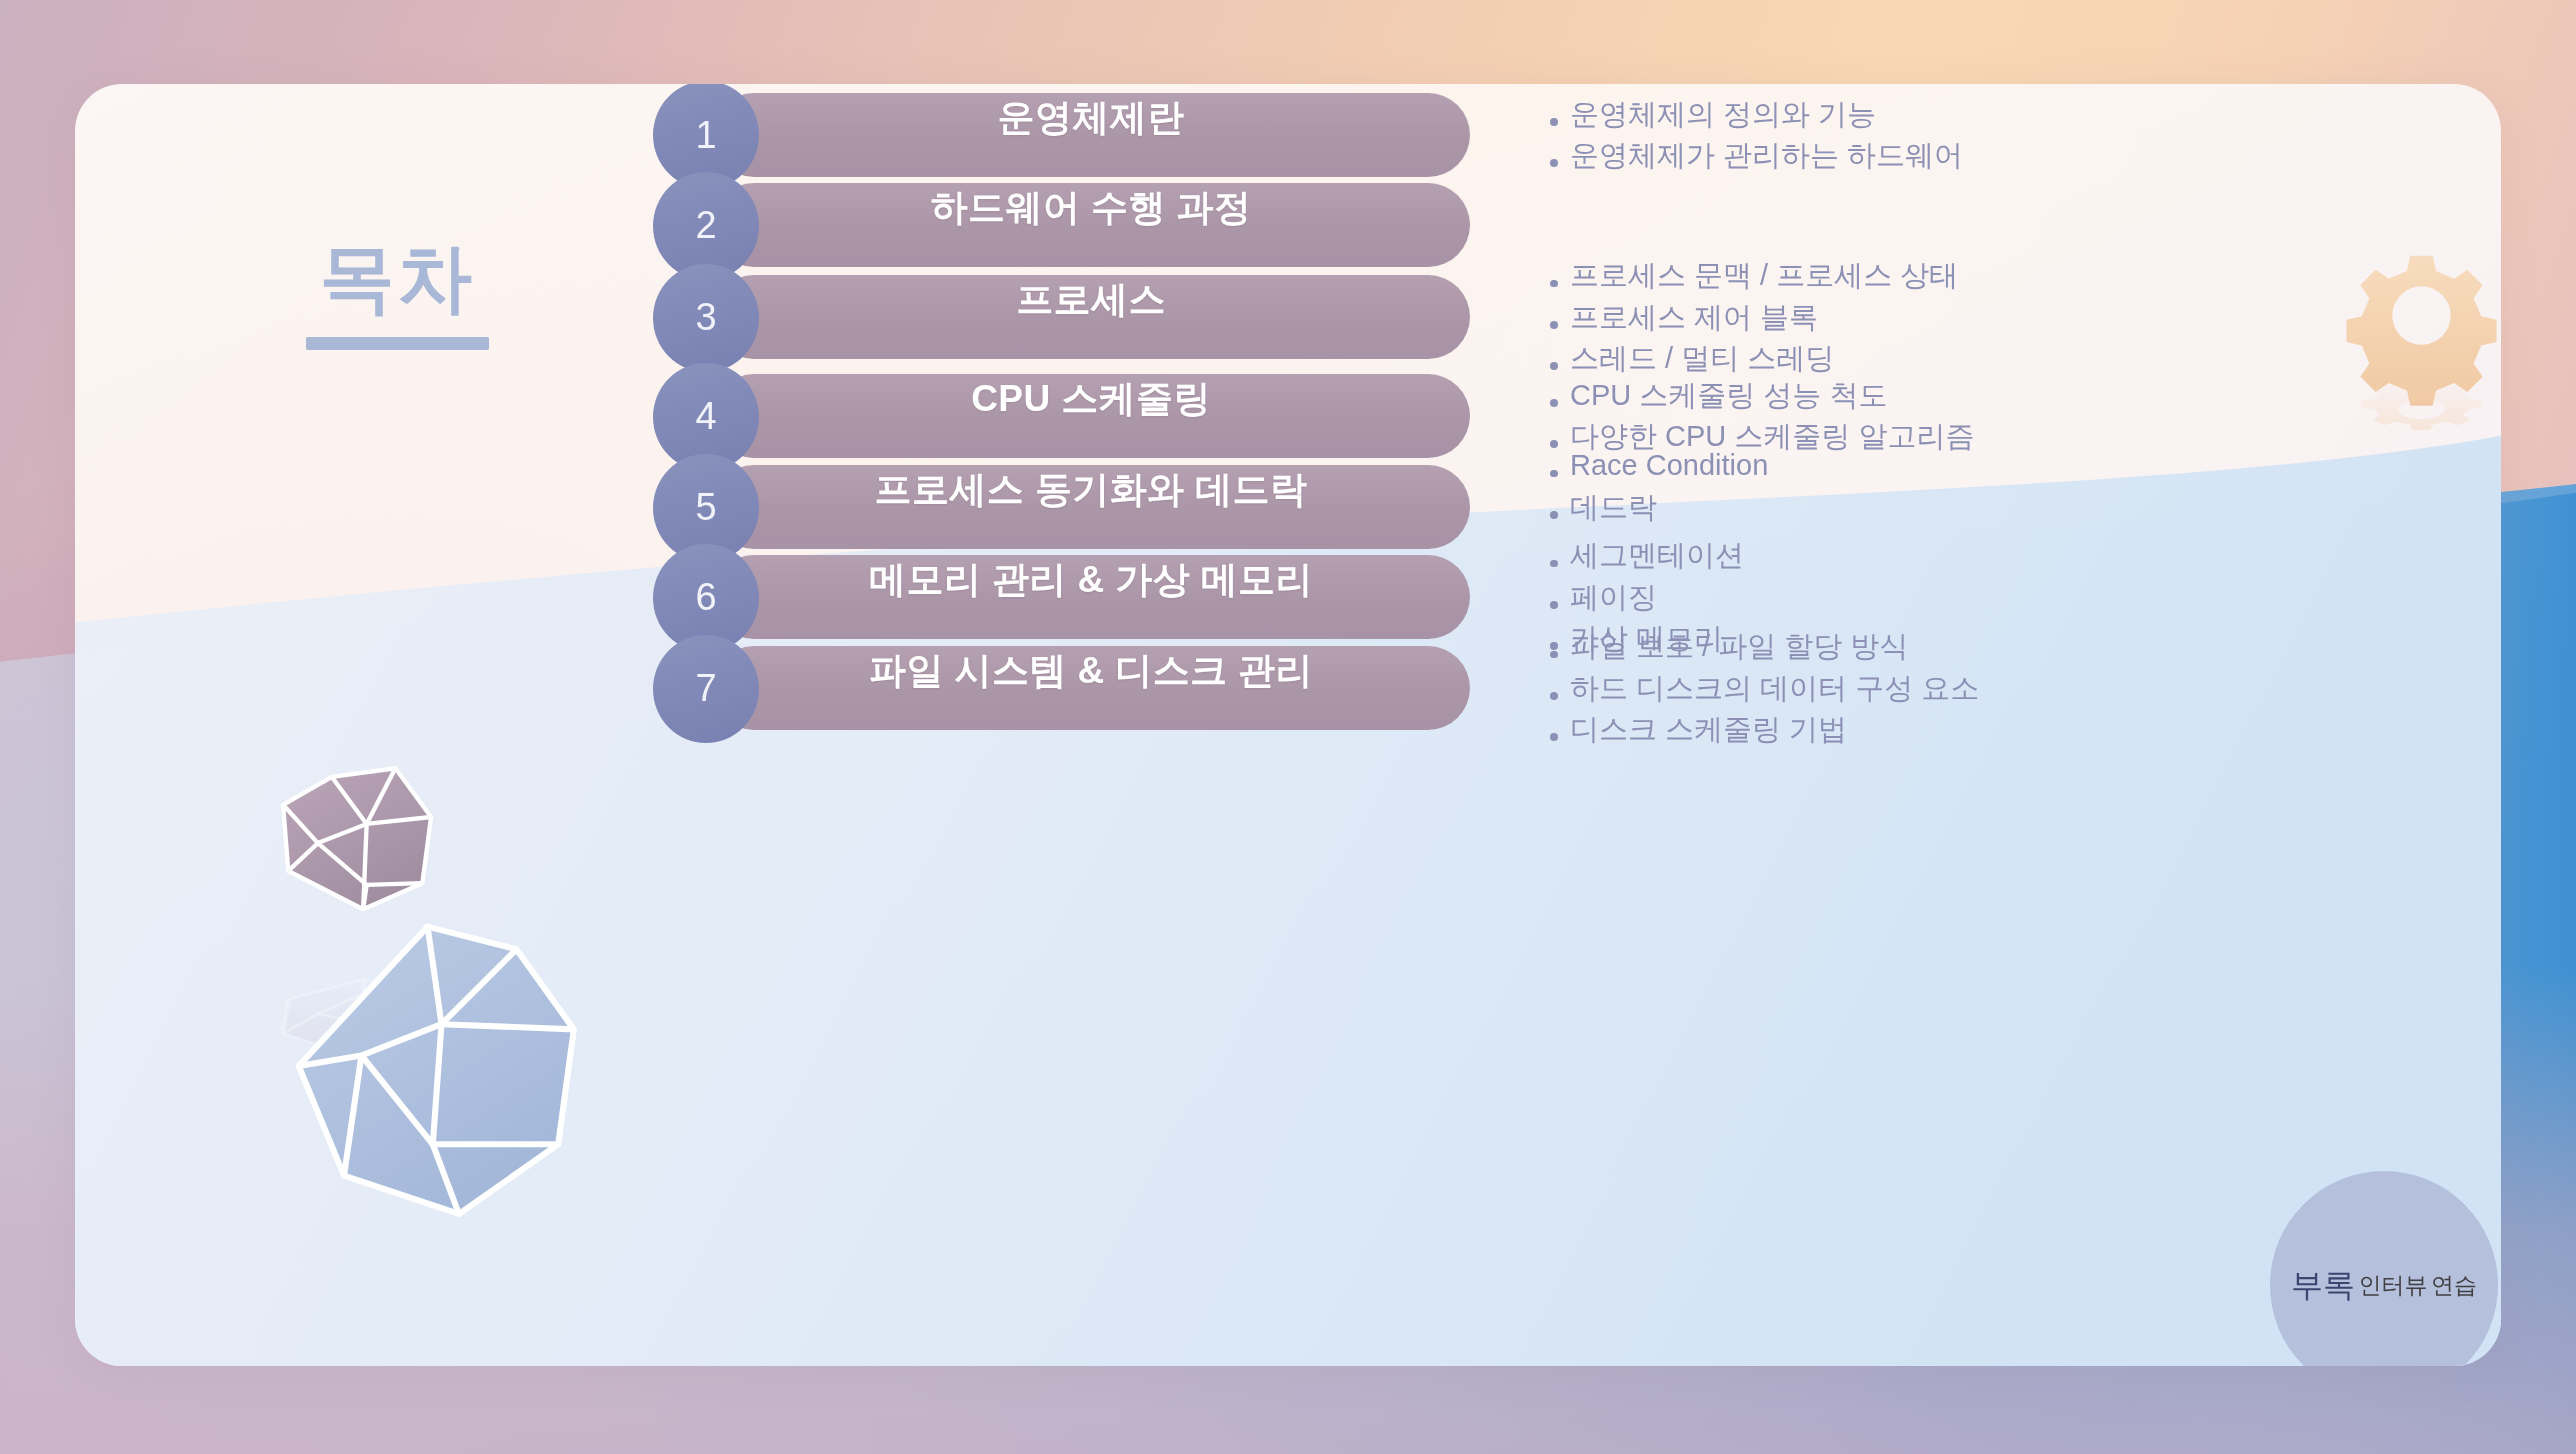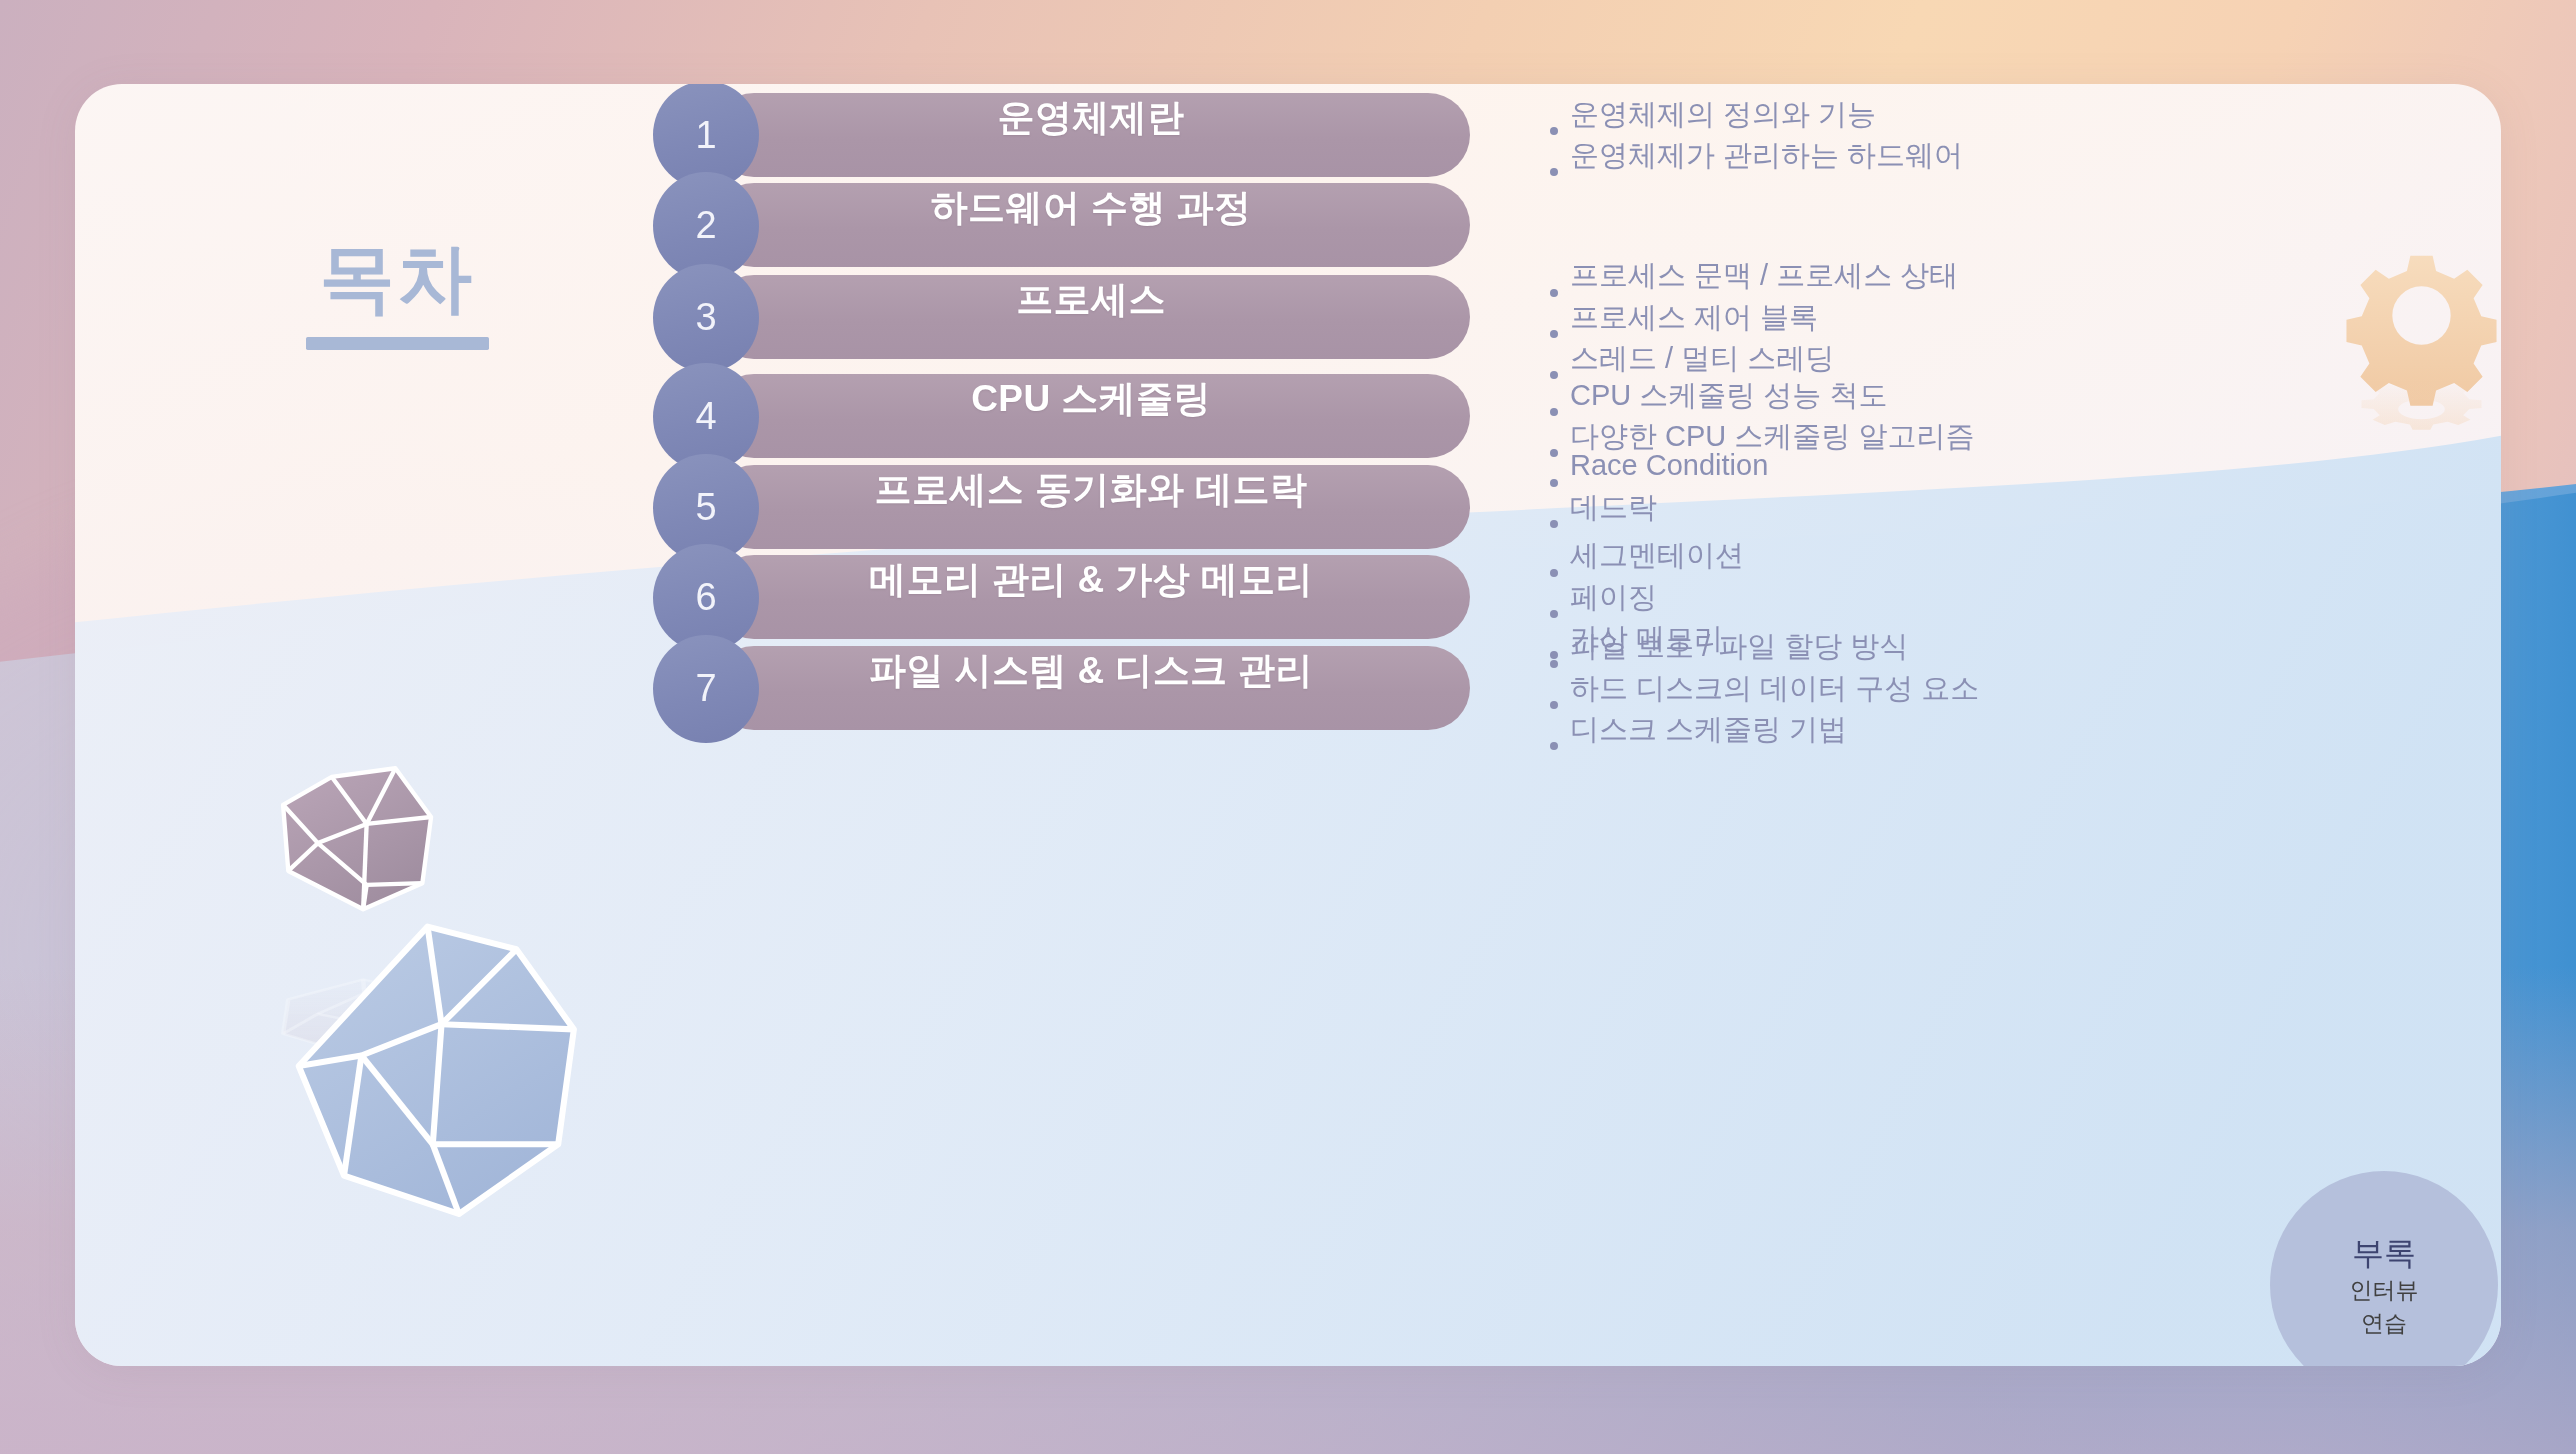--- a/index.html
+++ b/index.html
@@ -172,21 +172,21 @@
   }
 
   .bullets {
     position: absolute;
     left: 897px;
     top: -7px;
     width: 871px;
   }
   .bullet {
     display: flex;
-    align-items: flex-end;
+    align-items: center;
     color: #8b90b4;
     font-size: 29px;
     line-height: 1.42;
     font-weight: 400;
     white-space: nowrap;
   }
   .bullet .dot {
     flex: none;
     margin: 15px 12.2px 0 0;
     width: 7.8px;
@@ -216,21 +216,21 @@
   
   #appendix {
     position: absolute;
     left: 2195px;
     top: 1087px;
     width: 228px;
     height: 228px;
     border-radius: 50%;
     background: #b5c0dc;
     display: flex;
-    flex-direction: column;
+    flex-direction: row;
     align-items: center;
     justify-content: center;
     gap: 3.5px;
   }
   #appendix .ap-top {
     color: #3d4470;
     font-size: 32px;
     font-weight: 500;
     line-height: 1.25;
   }

